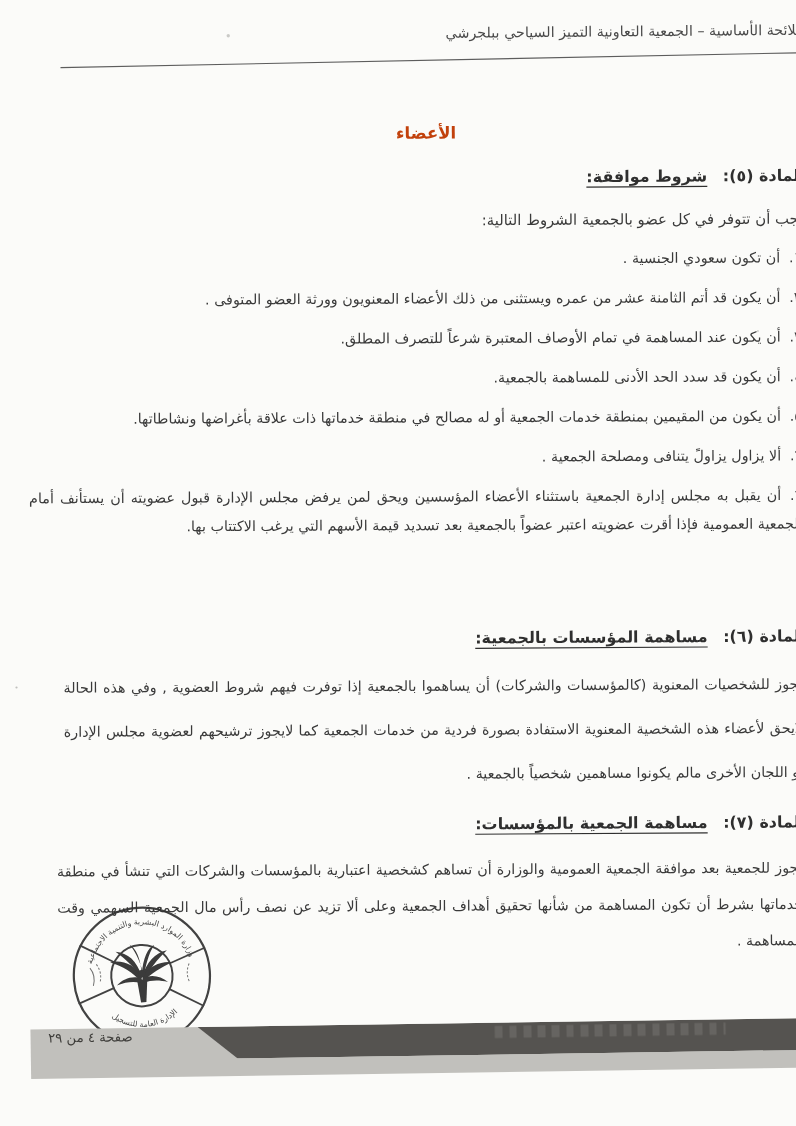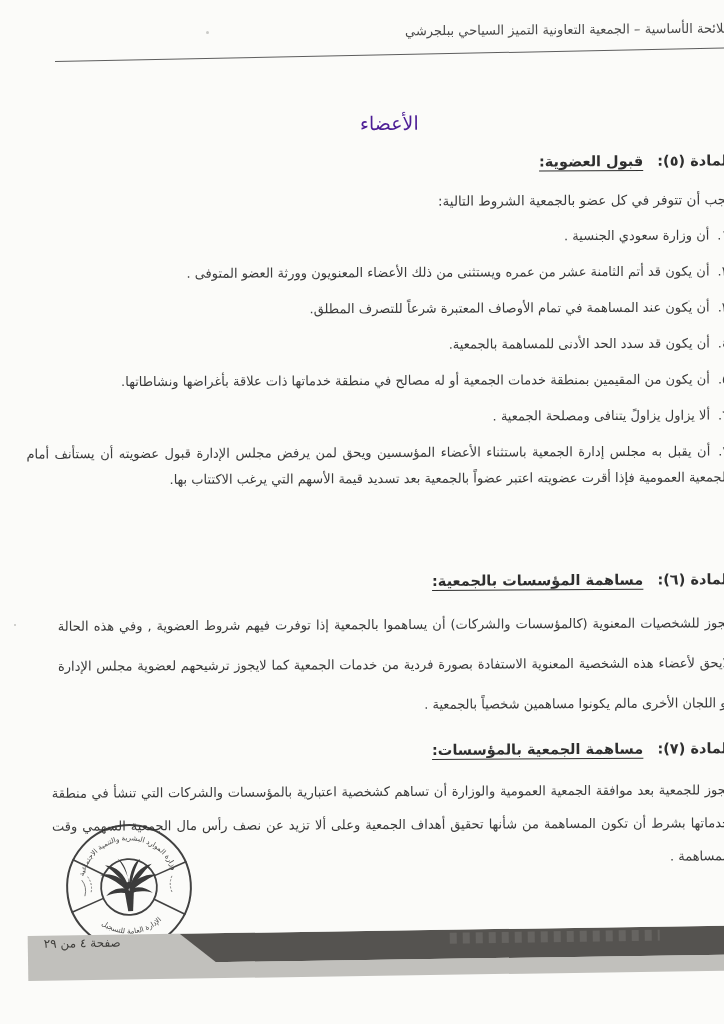--- a/index.html
+++ b/index.html
@@ -13,22 +13,22 @@
   .hdr-title {
     position: absolute; top: 22px; right: -7px; font-size: 13px; color: #4a4a4a;
     transform: rotate(-0.5deg); white-space: nowrap; letter-spacing: 0.2px;
   }
   .hdr-rule {
     position: absolute; top: 61px; left: 55px; right: -3px; height: 0;
     border-top: 1.6px solid #5d5d5d; transform: rotate(-1.15deg); transform-origin: left center;
   }
   
   .doc-title {
-    position: absolute; top: 112px; left: 360px; font-size: 19px; font-weight: normal;
-    color: #4c1d95; transform: rotate(-0.4deg);
+    position: absolute; top: 112px; left: 360px; font-size: 15px; font-weight: bold;
+    color: #c2410c; transform: rotate(-0.4deg);
   }
   
   .art-head { position: absolute; right: -8px; font-size: 14.5px; font-weight: bold; color: #2f2f2f; white-space: nowrap; transform: rotate(-0.35deg); }
   .art-head .label { margin-left: 9px; }
   .art-head .u { text-decoration: underline; text-underline-offset: 4px; text-decoration-thickness: 1.3px; }
   #art5-head { top: 153px; }
   #art6-head { top: 572px; }
   #art7-head { top: 741px; }
   .art-intro { position: absolute; top: 192px; right: -6px; font-size: 13.5px; transform: rotate(-0.3deg); }
   
@@ -71,27 +71,27 @@
 
 <div class="sheet">
 
   <div class="hdr-title">اللائحة الأساسية – الجمعية التعاونية التميز السياحي ببلجرشي</div>
   <div class="hdr-rule"></div>
 
   <div class="doc-title">الأعضاء</div>
 
   <div class="art-head" id="art5-head">
     <span class="label">المادة (٥):</span>
-    <span class="u">قبول العضوية:</span>
+    <span class="u">شروط موافقة:</span>
   </div>
   <div class="art-intro">يجب أن تتوفر في كل عضو بالجمعية الشروط التالية:</div>
 
   <div class="cond-list">
     <div class="cond-item">
-      <span class="num">١.</span><span>أن وزارة سعودي الجنسية .</span>
+      <span class="num">١.</span><span>أن تكون سعودي الجنسية .</span>
     </div>
     <div class="cond-item">
       <span class="num">٢.</span><span>أن يكون قد أتم الثامنة عشر من عمره ويستثنى من ذلك الأعضاء المعنويون وورثة العضو المتوفى .</span>
     </div>
     <div class="cond-item">
       <span class="num">٣.</span><span>أن يكون عند المساهمة في تمام الأوصاف المعتبرة شرعاً للتصرف المطلق.</span>
     </div>
     <div class="cond-item">
       <span class="num">٤.</span><span>أن يكون قد سدد الحد الأدنى للمساهمة بالجمعية.</span>
     </div>

